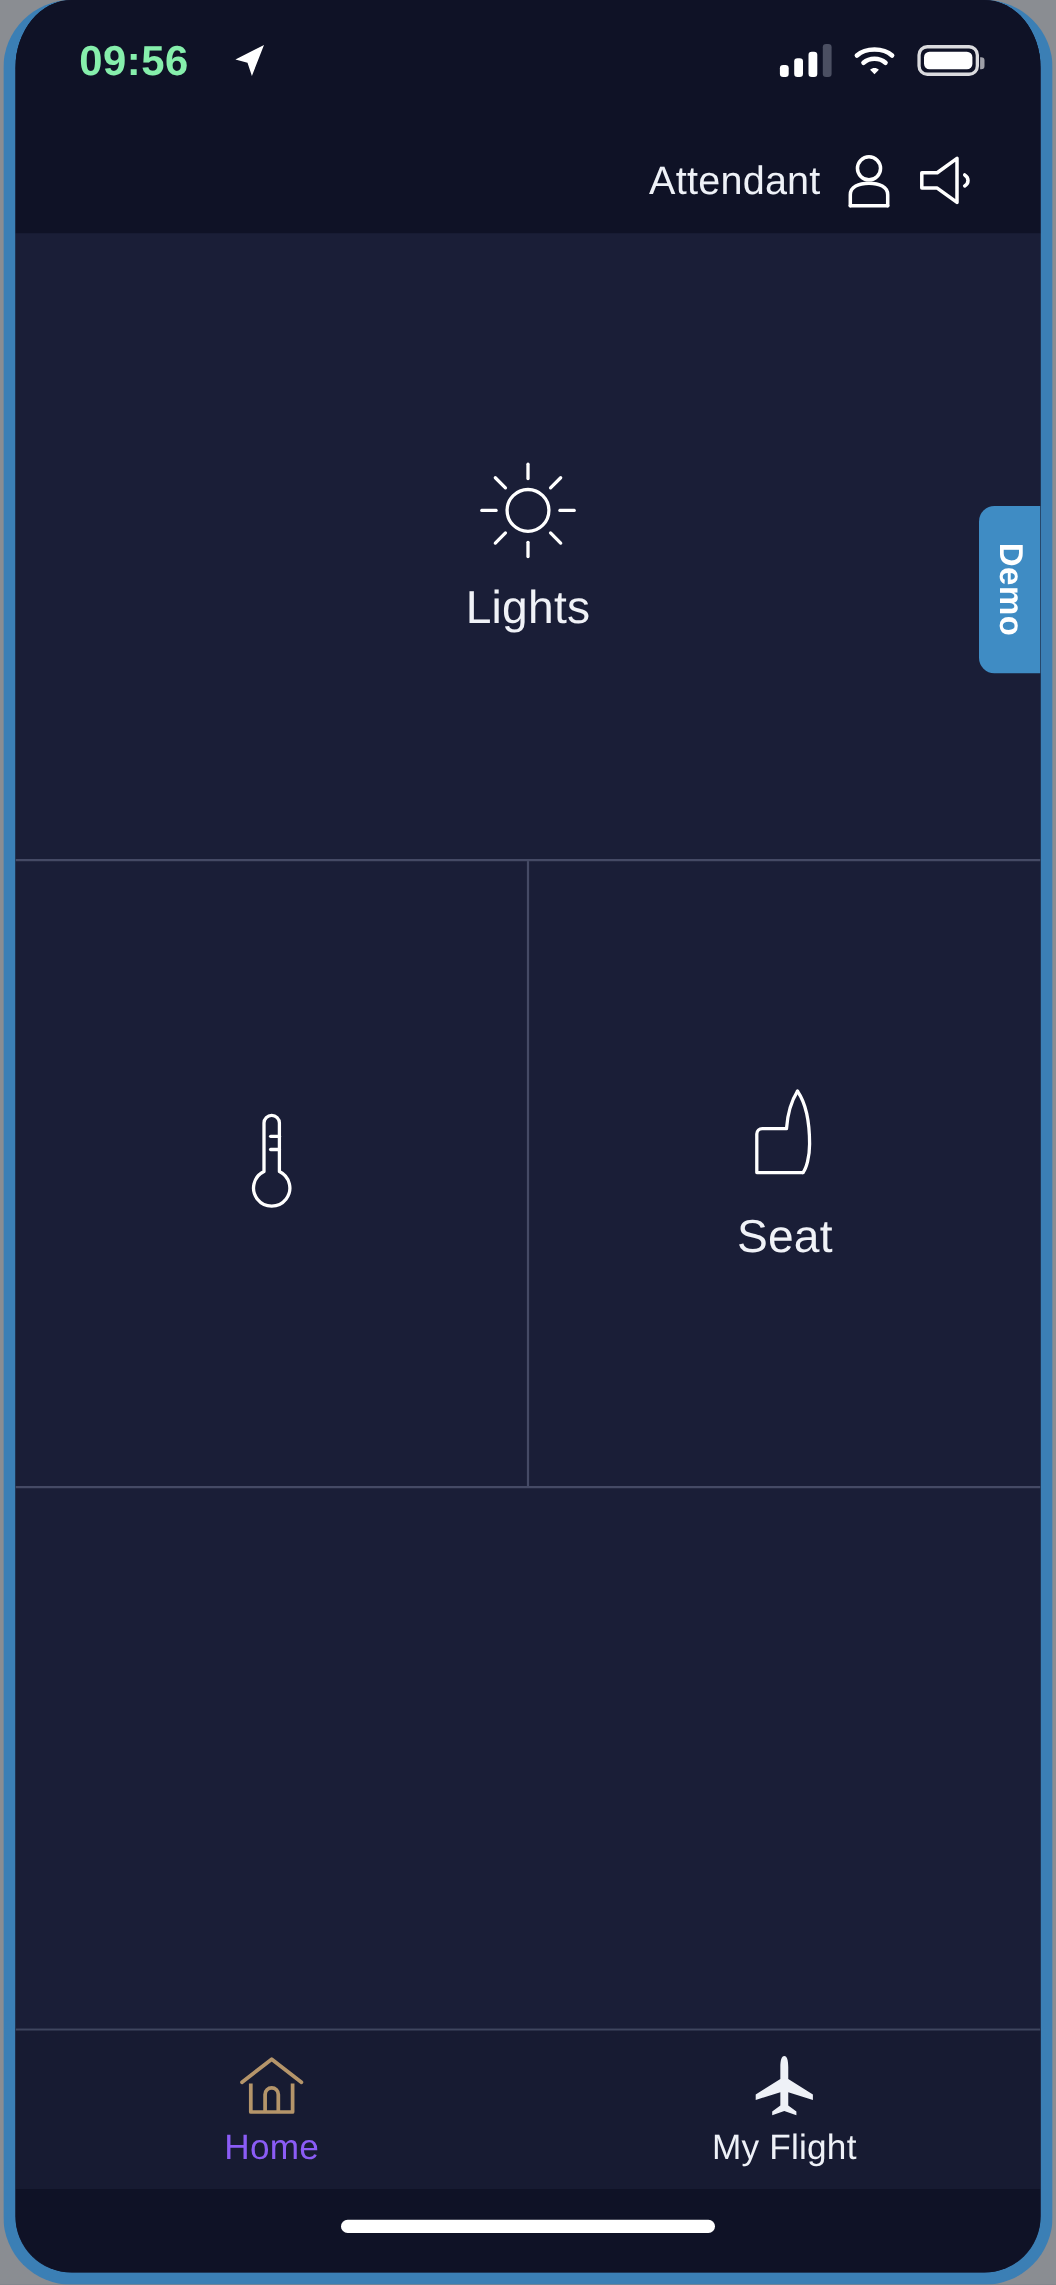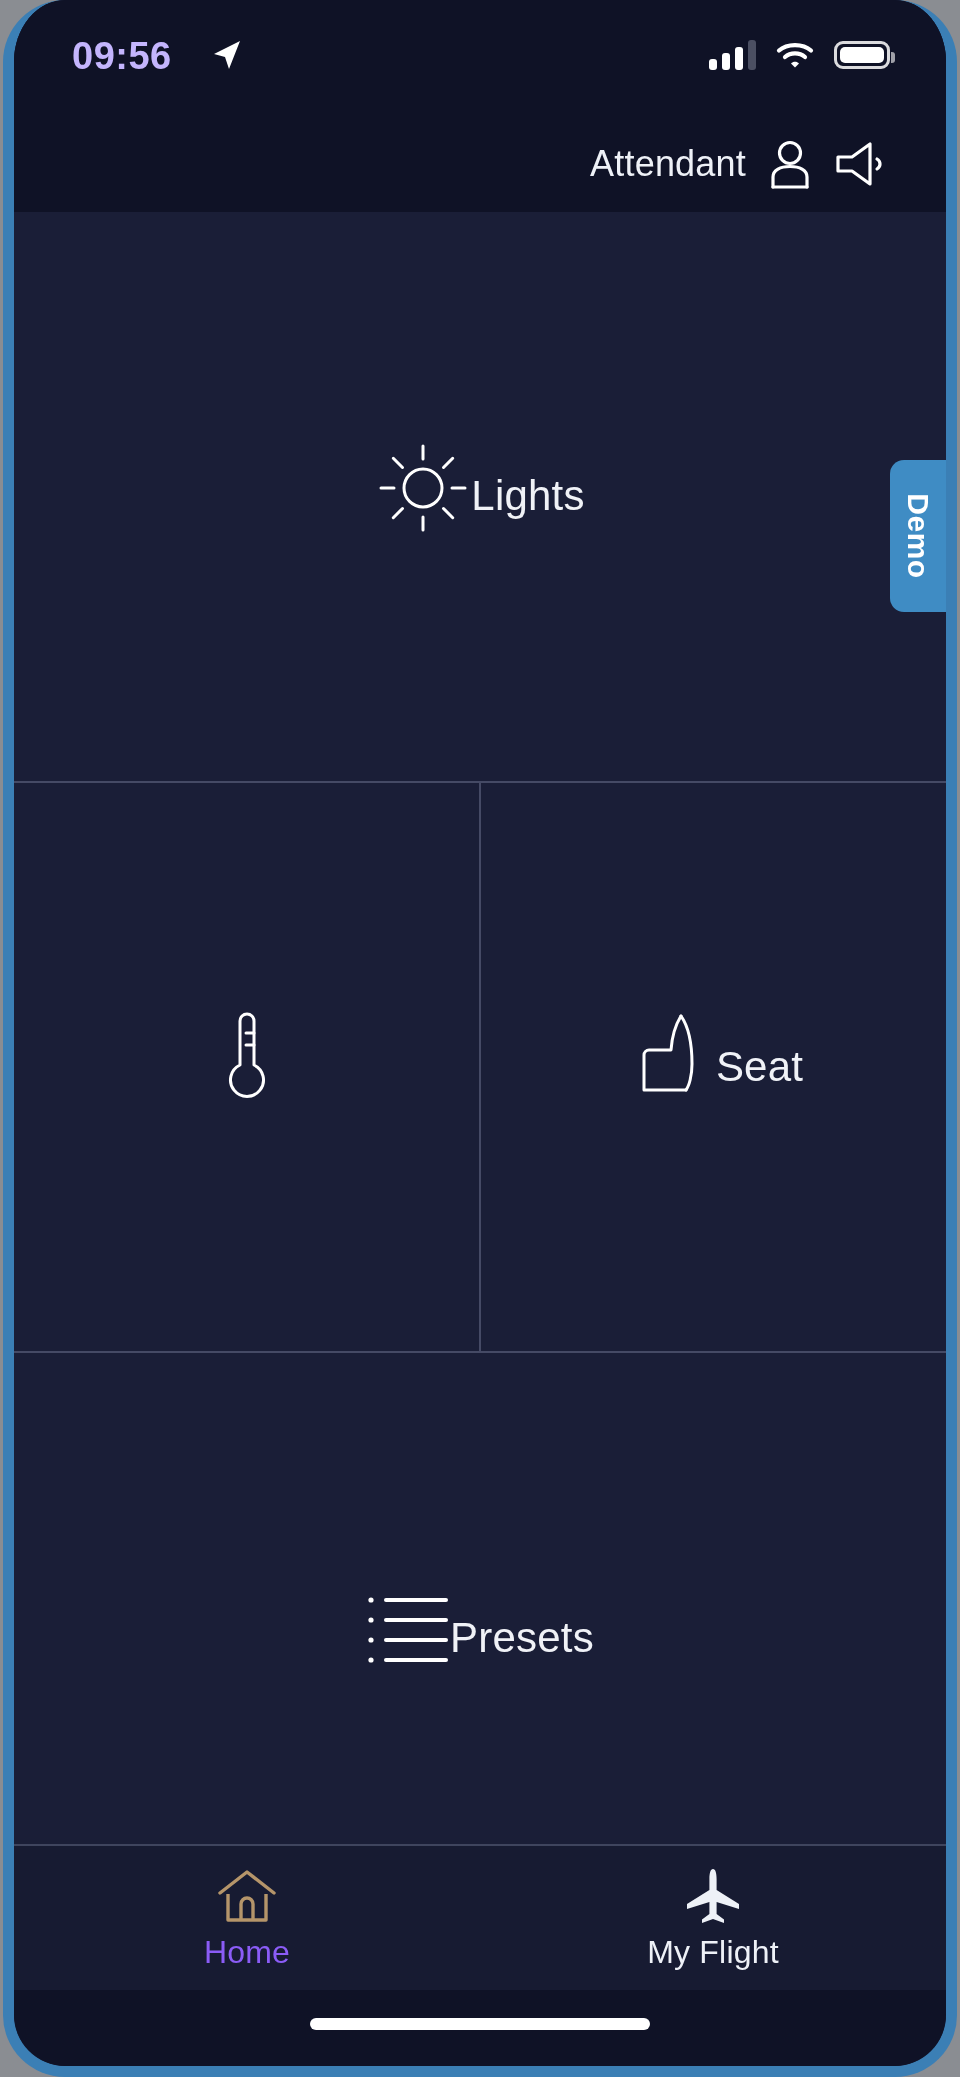--- a/index.html
+++ b/index.html
@@ -50,21 +50,21 @@
     width: 100%;
     height: 212px;
     background: #0f1226;
     z-index: 4;
   }
 
   .status-time {
     position: absolute;
     left: 58px;
     top: 34px;
-    color: #c4b5fd;
+    color: #86efac;
     font-size: 38px;
     font-weight: bold;
     letter-spacing: 0.5px;
     line-height: 44px;
   }
 
   .loc-arrow {
     position: absolute;
     left: 196px;
     top: 38px;
@@ -168,21 +168,21 @@
     position: relative;
   }
   .grid-row.row-2, .grid-row.row-3 {
     border-top: 2px solid rgba(168,180,210,0.30);
   }
 
   .tile {
     flex: 1;
     position: relative;
     display: flex;
-    flex-direction: row;
+    flex-direction: column;
     align-items: center;
     justify-content: center;
     cursor: pointer;
   }
   .tile.half + .tile.half {
     border-left: 2px solid rgba(168,180,210,0.30);
   }
 
   .tile-icon {
     display: flex;
@@ -359,39 +359,20 @@
               <svg width="92" height="98" viewBox="0 0 92 98">
                 <path d="M57 6 C52 14, 48 26, 47 40 L25 40 a5 5 0 0 0 -5 5 L20 80 L62 80" stroke="#ffffff" stroke-width="3" fill="none" stroke-linejoin="round" stroke-linecap="round"></path>
                 <path d="M57 6 C64 16, 68 34, 68 54 C68 66, 65 76, 62 80" stroke="#ffffff" stroke-width="3" fill="none" stroke-linecap="round"></path>
               </svg>
             </div>
             <div class="tile-label">Seat</div>
           </div>
         </div>
 
         <div class="grid-row row-3">
-          <div class="tile half">
-            <div class="tile-icon">
-              <svg width="84" height="76" viewBox="0 0 84 76">
-                <g fill="#ffffff">
-                  <circle cx="5" cy="8" r="2.6"></circle>
-                  <circle cx="5" cy="28" r="2.6"></circle>
-                  <circle cx="5" cy="48" r="2.6"></circle>
-                  <circle cx="5" cy="68" r="2.6"></circle>
-                </g>
-                <g stroke="#ffffff" stroke-width="4" stroke-linecap="round">
-                  <line x1="20" y1="8" x2="80" y2="8"></line>
-                  <line x1="20" y1="28" x2="80" y2="28"></line>
-                  <line x1="20" y1="48" x2="80" y2="48"></line>
-                  <line x1="20" y1="68" x2="80" y2="68"></line>
-                </g>
-              </svg>
-            </div>
-            <div class="tile-label">Presets</div>
-          </div>
 
         </div>
       </div>
 
       <div class="demo-tab">
         <span>Demo</span>
       </div>
 
       <div class="bottom-nav">
 

